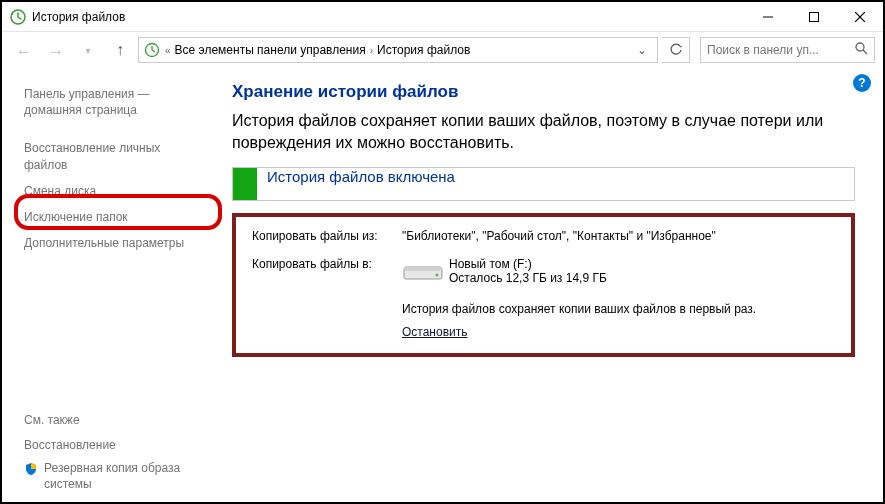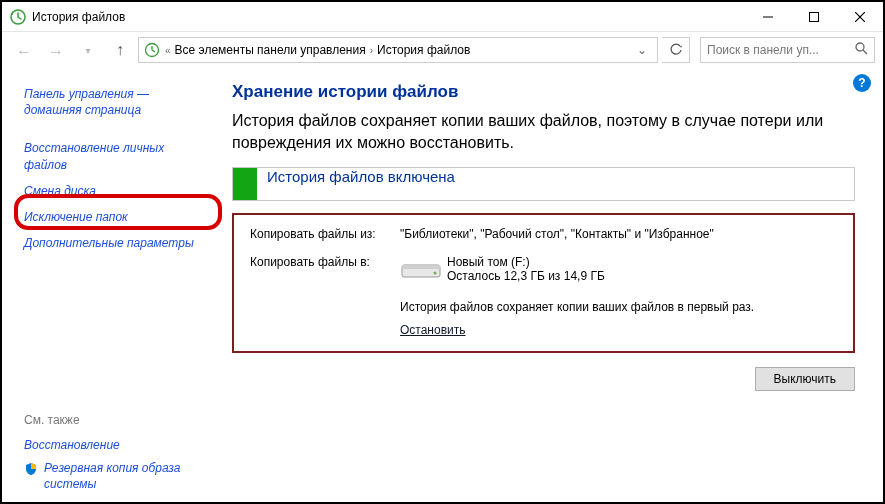--- a/index.html
+++ b/index.html
@@ -75,22 +75,22 @@
     display:flex;
     height:calc(504px - 30px - 36px - 4px);
   }
   .sidebar {
     width:212px;
     padding:14px 10px 10px 22px;
     display:flex;flex-direction:column;gap:2px;
     font-size:12px;
   }
   .sidebar a.link {
-    color:#1d4ed8; text-decoration:none; display:block;
-    padding:4px 0; line-height:1.35;font-style:italic;
+    color:#737373; text-decoration:none; display:block;
+    padding:4px 0; line-height:1.35;
   }
   .sidebar .section-gap { height:10px; }
   .sidebar .muted { color:#777; padding:4px 0; }
   .sidebar .shield-line { display:flex; align-items:flex-start; gap:6px; }
   .shield-icon { flex:0 0 auto; margin-top:2px; }
   .highlight-ring {
     position:absolute;
     border:4px solid #d60000;
     border-radius:14px;
     pointer-events:none;
@@ -113,21 +113,21 @@
     border:1px solid #c8c8c8;
     margin-bottom:12px;
   }
   .status-head {
     display:flex;align-items:flex-start;
     height:32px;
   }
   .status-swatch { width:24px; height:32px; background:#14a514; }
   .status-text { color:#003399; font-size:15px; padding-left:10px; }
   .info-box {
-    border:2px solid #7f1d1d;
+    border:4px solid #7f1d1d;
     padding:12px 16px 14px 16px;
     font-size:12px;
   }
   .info-row { display:flex; margin-bottom:14px; }
   .info-label { width:150px; flex:0 0 150px; }
   .info-value { flex:1; }
   .drive-row { display:flex; align-items:flex-start; gap:5px; }
   .drive-svg { flex:0 0 auto; }
   .status-msg { margin-top:14px; }
   .stop-link { color:#0f172a; display:inline-block; margin-top:9px;text-decoration:underline; }
@@ -262,17 +262,14 @@
               <div>Новый том (F:)</div>
               <div>Осталось 12,3 ГБ из 14,9 ГБ</div>
             </div>
           </div>
           <div class="status-msg">История файлов сохраняет копии ваших файлов в первый раз.</div>
           <a href="#" class="stop-link">Остановить</a>
         </div>
       </div>
     </div>
 
-    <div class="button-row">
-      <button class="win">Выключить</button>
-    </div>
   </div>
 </div>
 
 </body></html>

